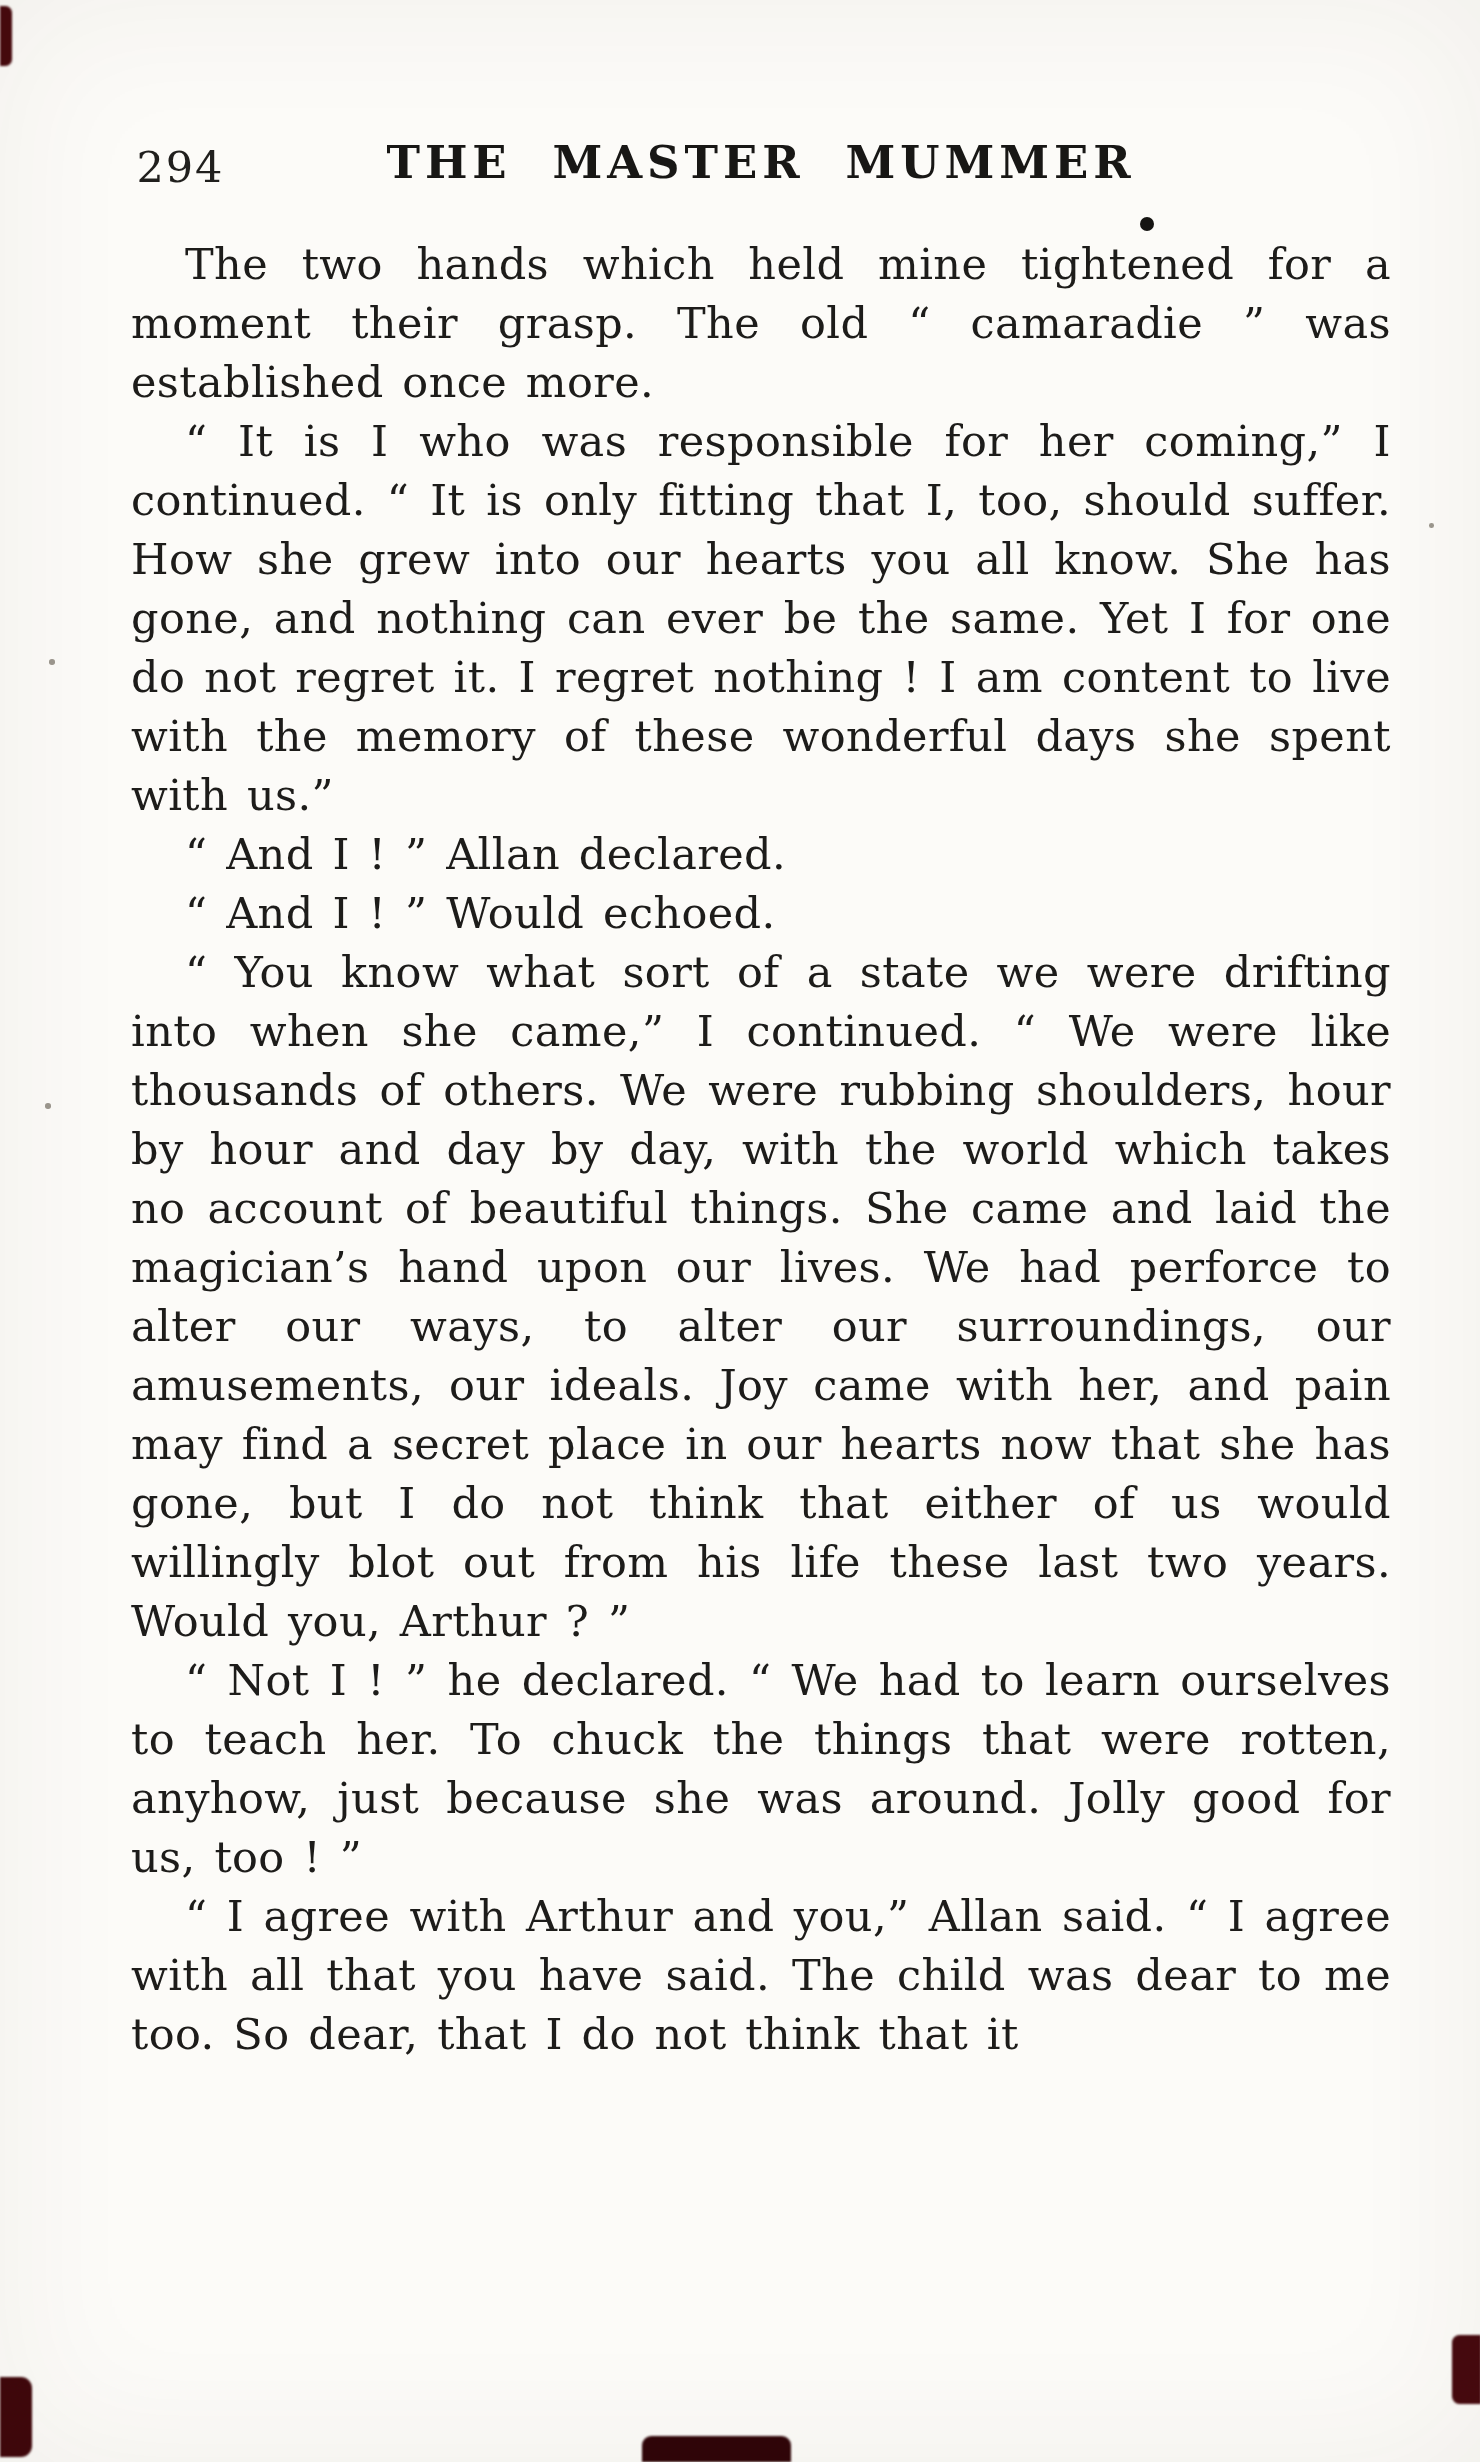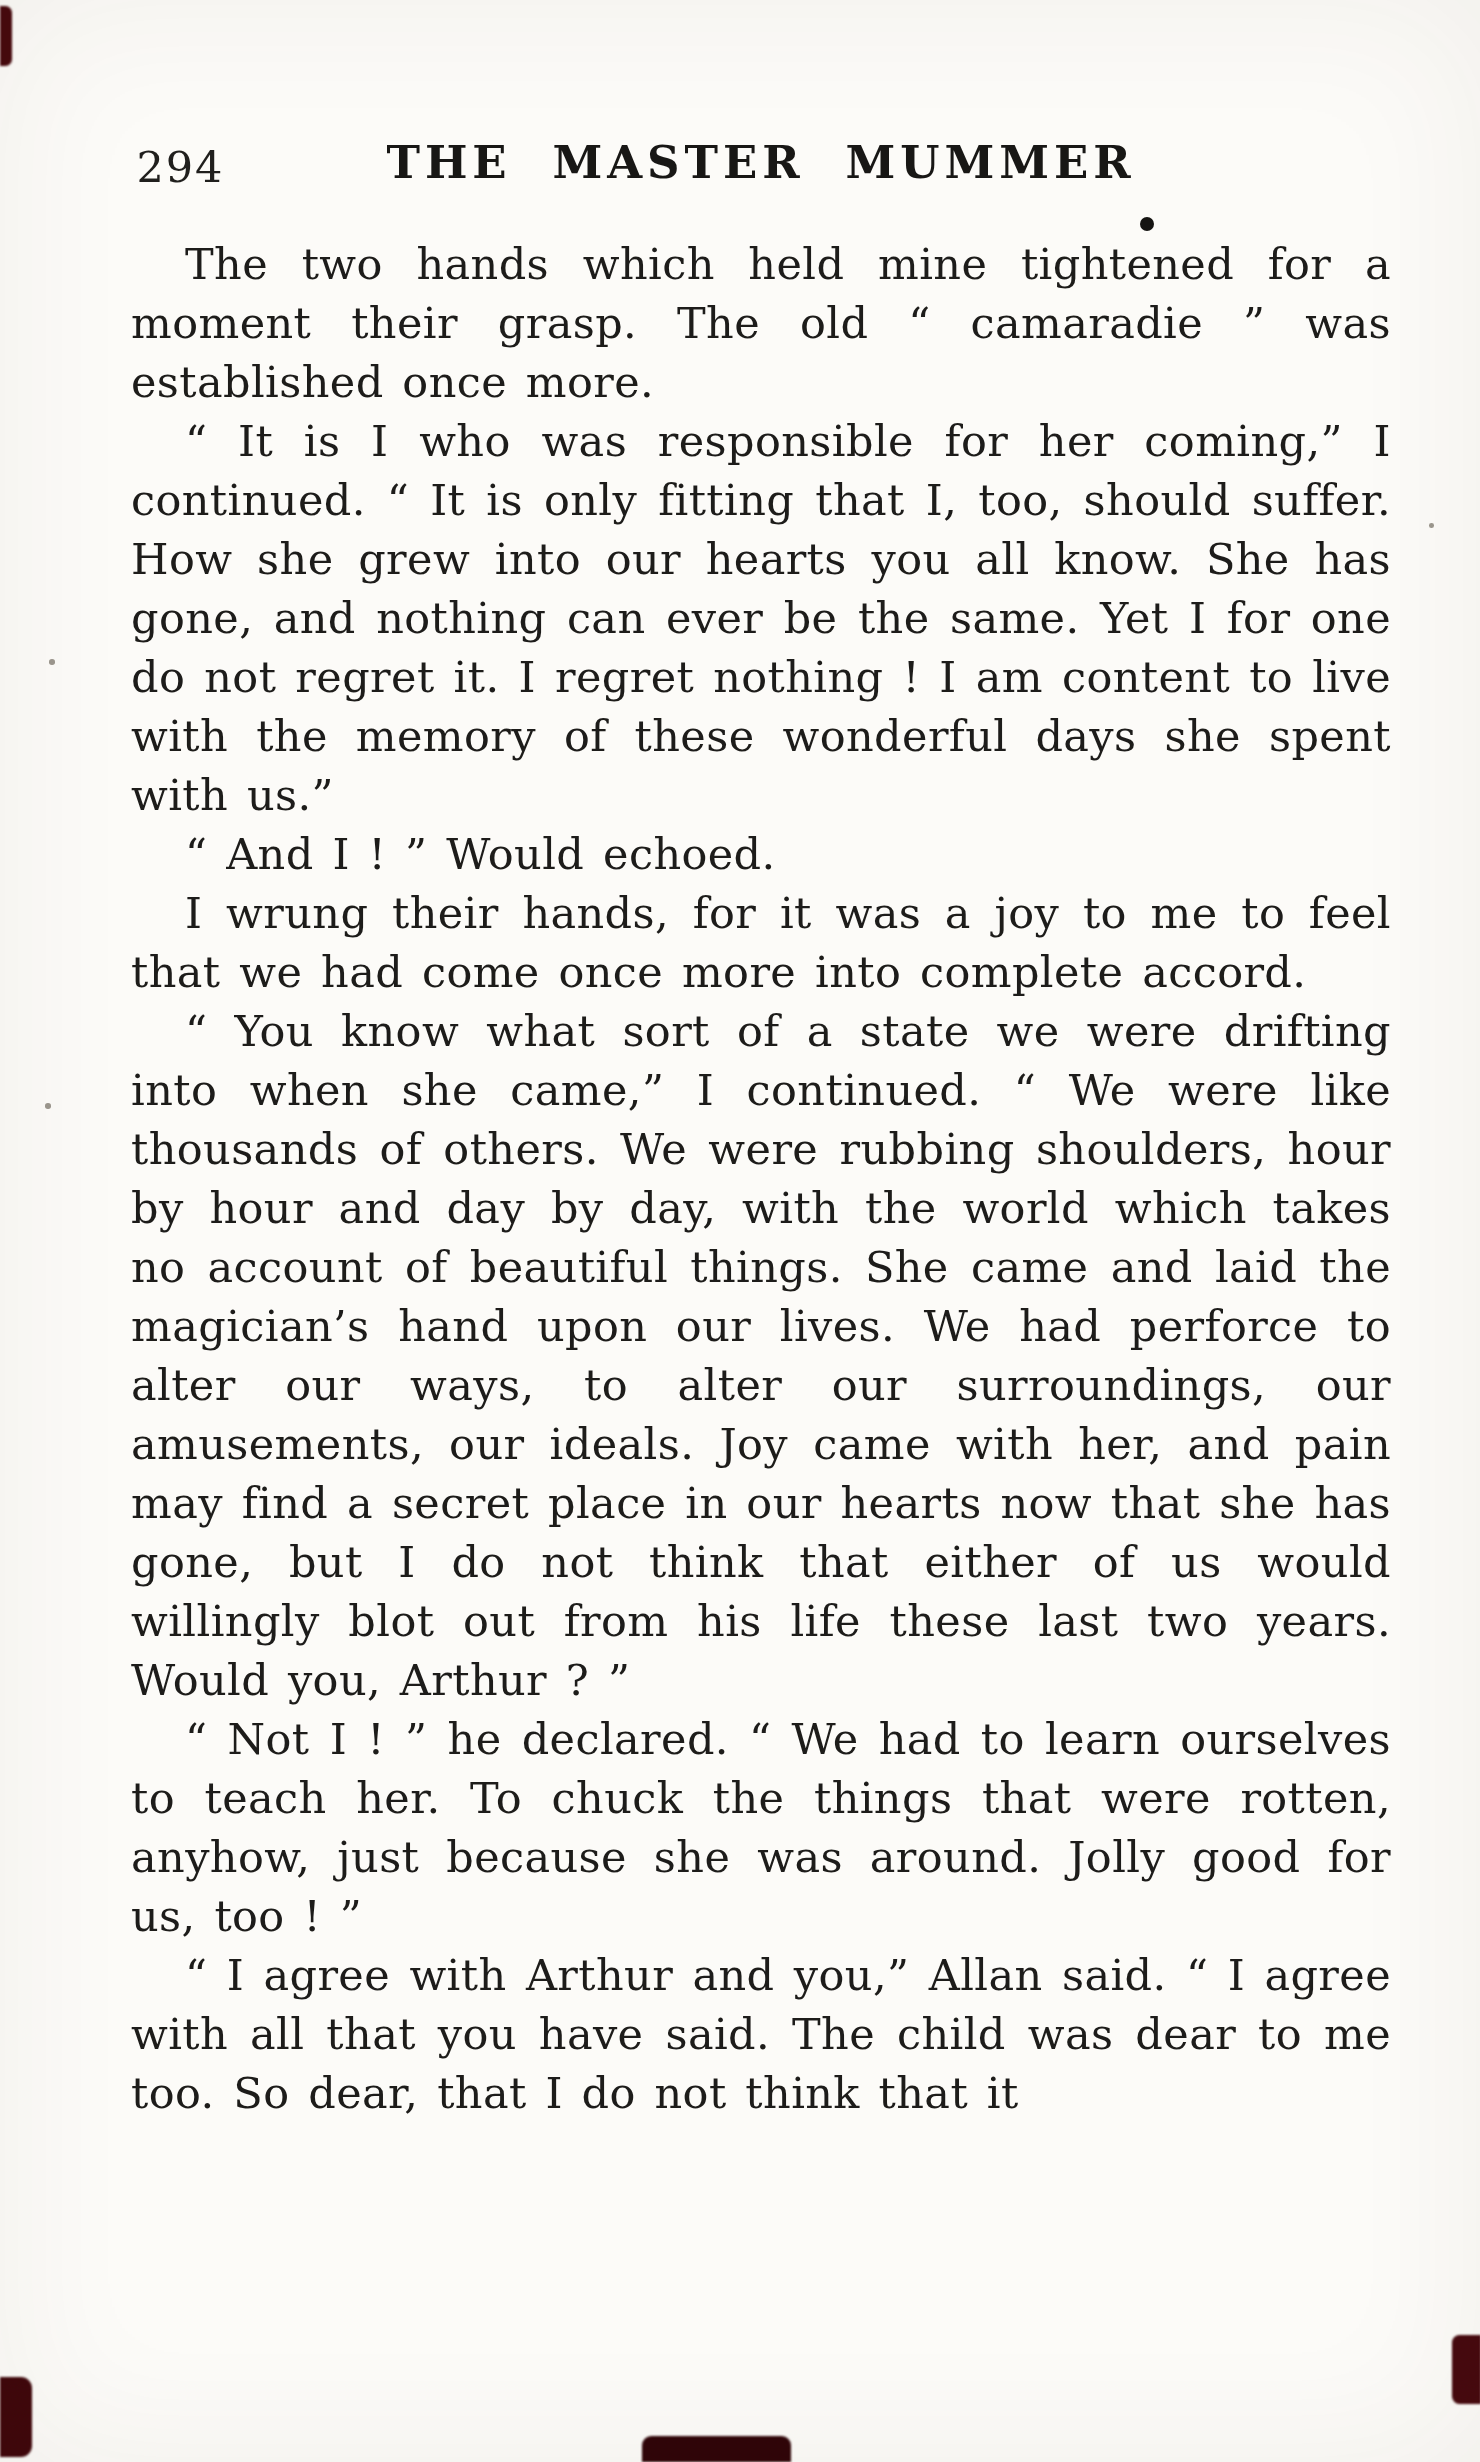--- a/index.html
+++ b/index.html
@@ -115,22 +115,22 @@
   <div class="header">
     <span class="page-number">294</span>
     <span class="running-title">THE MASTER MUMMER</span>
   </div>
 
   <div class="ink-dot"></div>
 
   <div class="body-text">
     <p>The two hands which held mine tightened for a moment their grasp.  The old “ camaradie ” was established once more.</p>
     <p>“ It is I who was responsible for her coming,” I continued.  “ It is only fitting that I, too, should suffer.  How she grew into our hearts you all know.  She has gone, and nothing can ever be the same.  Yet I for one do not regret it.  I regret nothing !  I am content to live with the memory of these wonderful days she spent with us.”</p>
+    <p>“ And I ! ” Allan declared.</p>
     <p>“ And I ! ” Would echoed.</p>
-    <p>I wrung their hands, for it was a joy to me to feel that we had come once more into complete accord.</p>
     <p>“ You know what sort of a state we were drifting into when she came,” I continued.  “ We were like thousands of others.  We were rubbing shoulders, hour by hour and day by day, with the world which takes no account of beautiful things.  She came and laid the magician’s hand upon our lives.  We had perforce to alter our ways, to alter our surroundings, our amusements, our ideals.  Joy came with her, and pain may find a secret place in our hearts now that she has gone, but I do not think that either of us would willingly blot out from his life these last two years.  Would you, Arthur ? ”</p>
     <p>“ Not I ! ” he declared.  “ We had to learn ourselves to teach her.  To chuck the things that were rotten, anyhow, just because she was around.  Jolly good for us, too ! ”</p>
     <p>“ I agree with Arthur and you,” Allan said.  “ I agree with all that you have said.  The child was dear to me too.  So dear, that I do not think that it</p>
   </div>
 
   <div class="artifact artifact-top-left"></div>
   <div class="artifact artifact-bottom-left"></div>
   <div class="artifact artifact-bottom-center"></div>
   <div class="artifact artifact-bottom-right"></div>
   <div class="speck speck-1"></div>

